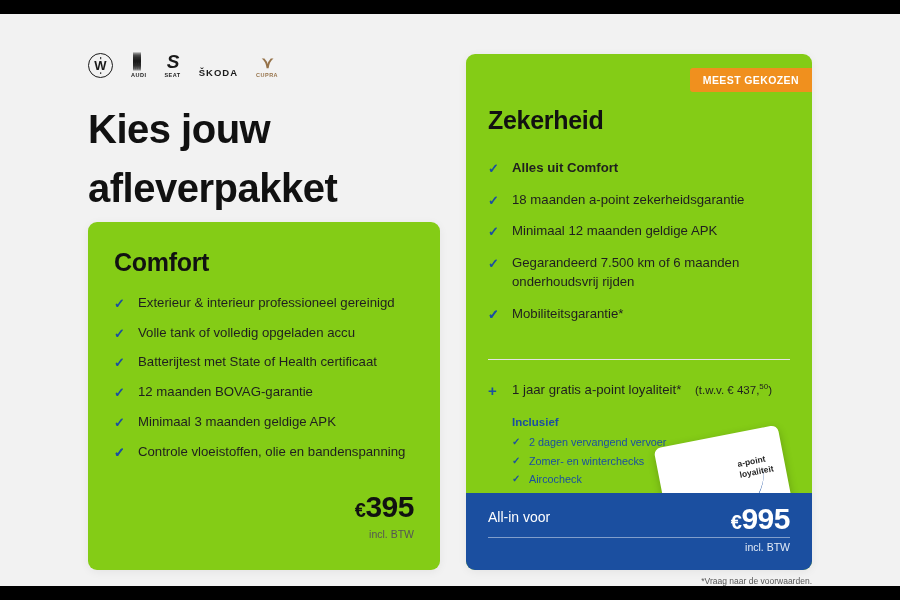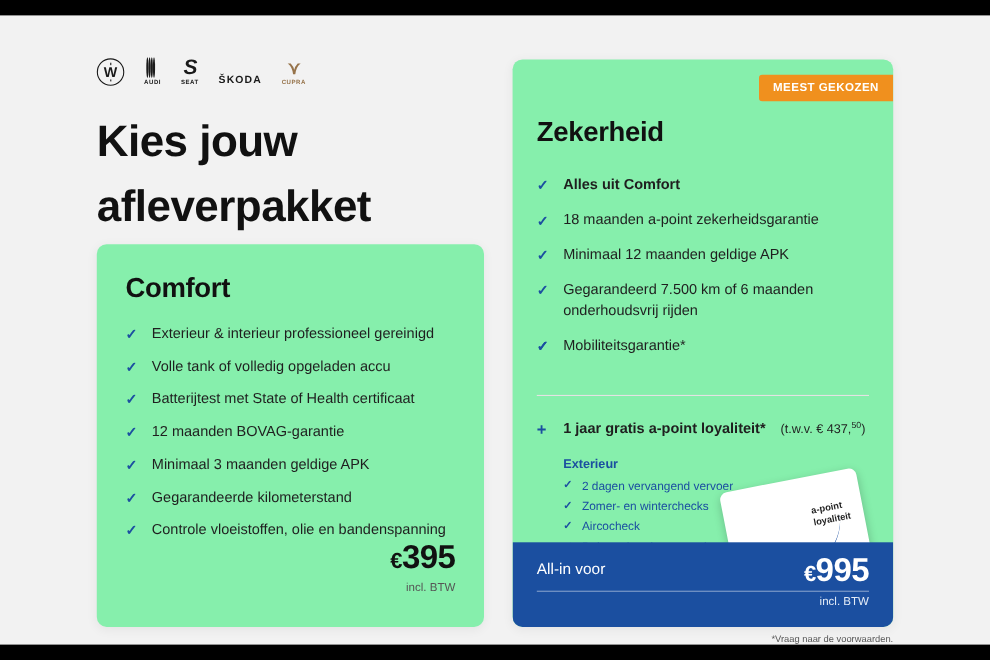--- a/index.html
+++ b/index.html
@@ -123,21 +123,21 @@
     font-weight: bold;
     color: #111;
     letter-spacing: -0.5px;
   }
   .headline .l2 { display: block; margin-top: 12px; }
 
   
   .card {
     position: absolute;
     border-radius: 9px;
-    background: #86efac;
+    background: #84cc16;
     box-shadow: 0 2px 10px rgba(0,0,0,.06);
   }
   .card-comfort {
     left: 88px;
     top: 208px;
     width: 352px;
     height: 348px;
     text-decoration: underline;
   }
   .card-zekerheid {
@@ -226,21 +226,21 @@
     padding-left: 24px;
     box-sizing: border-box;
   }
   .loyal-row .plus {
     position: absolute;
     left: 0; top: 0;
     color: #1b4fa0;
     font-size: 15px;
     font-weight: bold;
   }
-  .loyal-row b { font-weight: bold; }
+  .loyal-row b { font-weight: normal; }
   .loyal-row .twv { font-size: 11.5px; margin-left: 10px; }
   .loyal-row .twv sup { font-size: 8px; }
 
   .inclusief {
     position: absolute;
     left: 46px;
     top: 362px;
     width: 260px;
   }
   .inclusief .ttl {
@@ -408,21 +408,21 @@
     </div>
 
     <div class="card card-comfort">
       <div class="card-title comfort-title">Comfort</div>
       <ul class="feature-list comfort-list">
         <li><span class="check">✓</span><span>Exterieur &amp; interieur professioneel gereinigd</span></li>
         <li><span class="check">✓</span><span>Volle tank of volledig opgeladen accu</span></li>
         <li><span class="check">✓</span><span>Batterijtest met State of Health certificaat</span></li>
         <li><span class="check">✓</span><span>12 maanden BOVAG-garantie</span></li>
         <li><span class="check">✓</span><span>Minimaal 3 maanden geldige APK</span></li>
-        <li><span class="check">✓</span><span>Gegarandeerde kilometerstand</span></li>
+        <li><span class="check">✓</span></li>
         <li><span class="check">✓</span><span>Controle vloeistoffen, olie en bandenspanning</span></li>
       </ul>
       <div class="comfort-price">
         <div class="amount"><span class="cur">€</span><span>395</span></div>
         <div class="btw">incl. BTW</div>
       </div>
     </div>
 
     <div class="card card-zekerheid">
       <div class="badge">MEEST GEKOZEN</div>
@@ -439,21 +439,21 @@
 
       <div class="divider"></div>
 
       <div class="loyal-row">
         <span class="plus">+</span>
         <b>1 jaar gratis a-point loyaliteit*</b>
         <span class="twv"><span>(t.w.v. € 437,</span><sup>50</sup><span>)</span></span>
       </div>
 
       <div class="inclusief">
-        <div class="ttl">Exterieur</div>
+        <div class="ttl">Inclusief</div>
         <ul>
           <li><span class="check">✓</span><span>2 dagen vervangend vervoer</span></li>
           <li><span class="check">✓</span><span>Zomer- en winterchecks</span></li>
           <li><span class="check">✓</span><span>Aircocheck</span></li>
           <li><span class="check">✓</span><span>Ruit- en bandenreparatie</span></li>
         </ul>
       </div>
 
       <div class="loyal-card">
         <div class="swoosh"></div>

